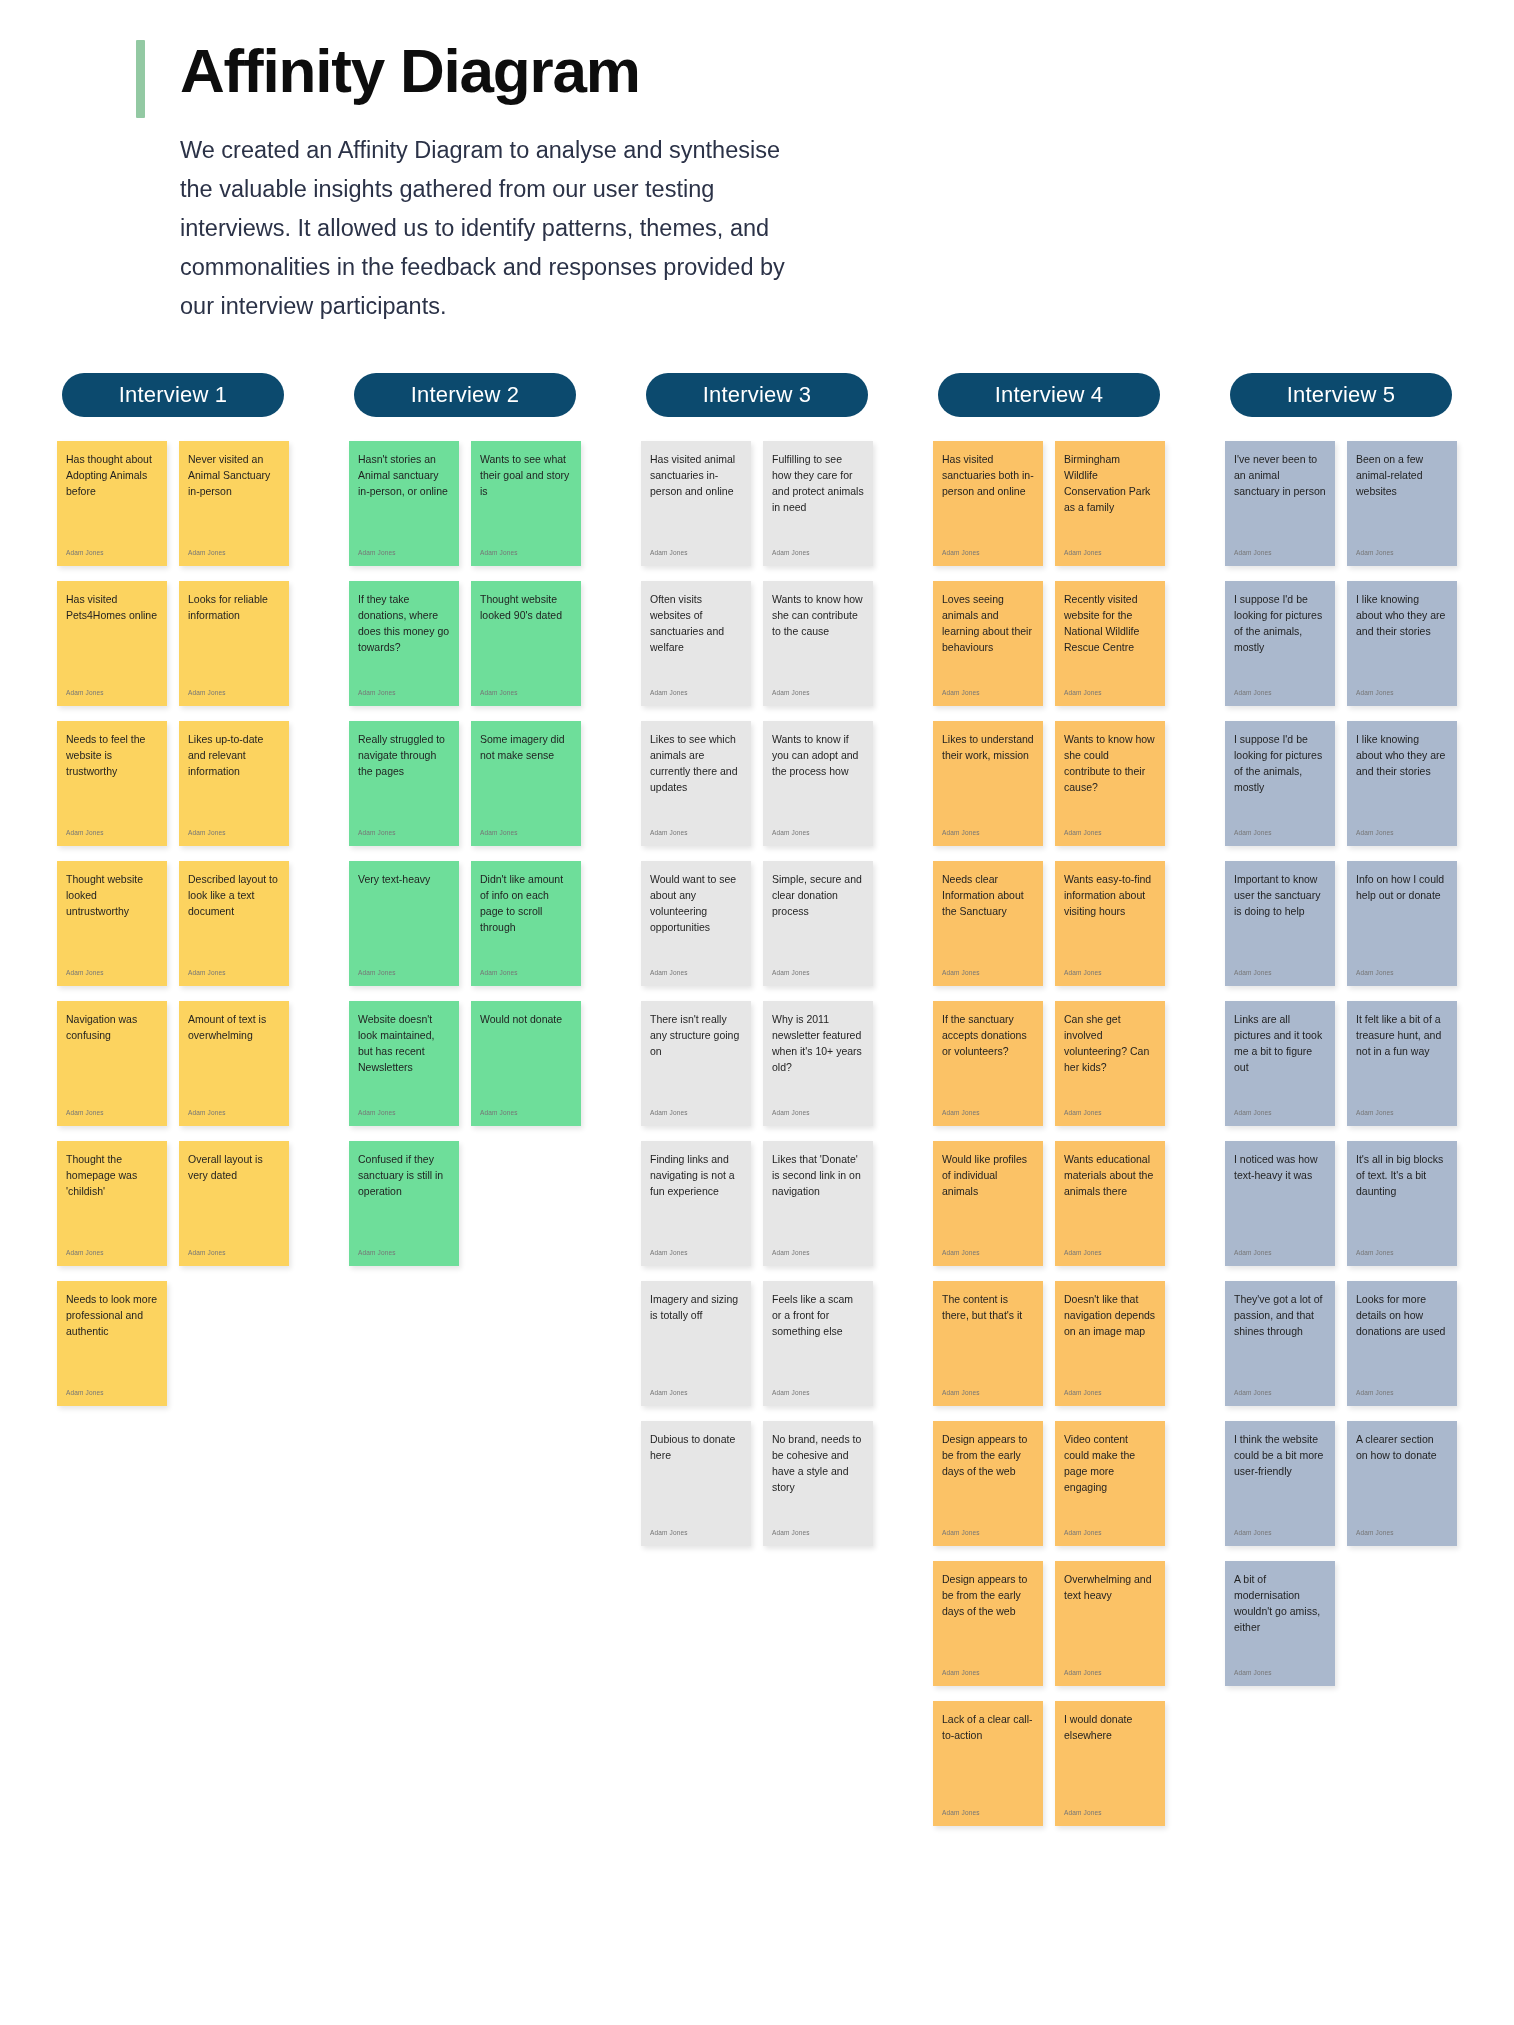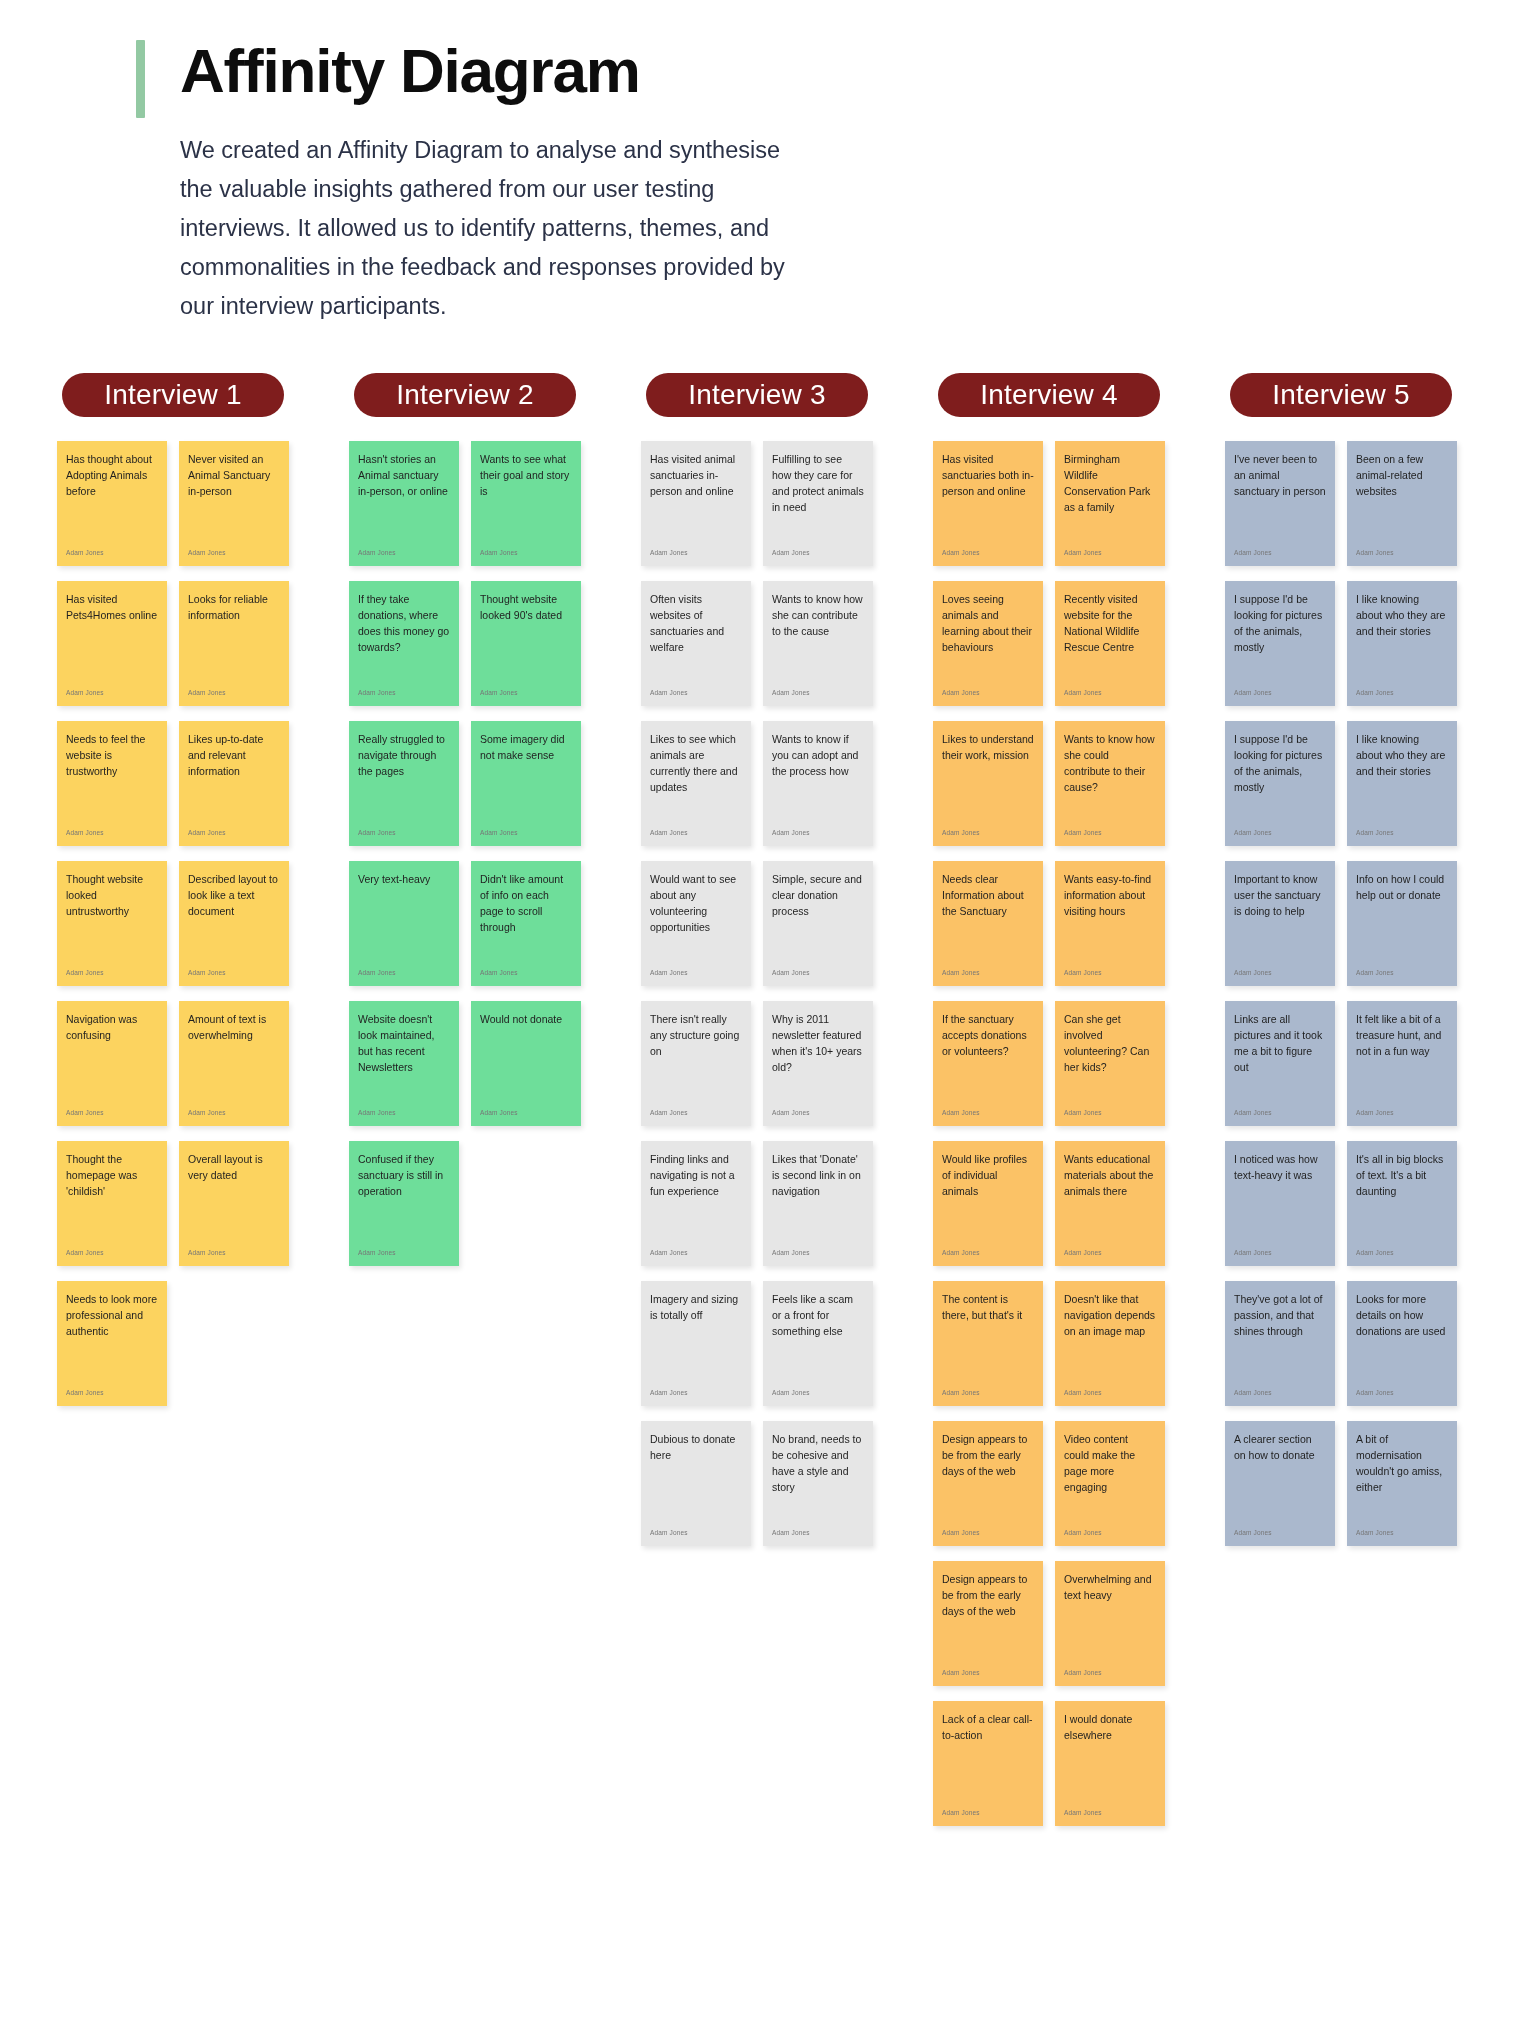--- a/index.html
+++ b/index.html
@@ -77,23 +77,23 @@
   .column + .column { margin-left: 2px; }
 
   .col-header {
     display: inline-flex;
     align-items: center;
     justify-content: center;
     min-width: 222px;
     height: 44px;
     padding: 0 30px;
     border-radius: 23px;
-    background: #7f1d1d;
+    background: #0c4a6e;
     color: #ffffff;
-    font-size: 28px;
+    font-size: 22px;
     font-weight: 400;
     letter-spacing: 0.2px;
     margin-bottom: 24px;
     box-sizing: border-box;
   }
 
   .cards {
     display: grid;
     grid-template-columns: 110px 110px;
     gap: 15px 12px;
@@ -461,20 +461,24 @@
           </div>
           <div class="card c-blue">
             <div class="card-text">They've got a lot of passion, and that shines through</div>
             <div class="card-author">Adam Jones</div>
           </div>
           <div class="card c-blue">
             <div class="card-text">Looks for more details on how donations are used</div>
             <div class="card-author">Adam Jones</div>
           </div>
           <div class="card c-blue">
+            <div class="card-text">I think the website could be a bit more user-friendly</div>
+            <div class="card-author">Adam Jones</div>
+          </div>
+          <div class="card c-blue">
             <div class="card-text">A clearer section on how to donate</div>
             <div class="card-author">Adam Jones</div>
           </div>
           <div class="card c-blue">
             <div class="card-text">A bit of modernisation wouldn't go amiss, either</div>
             <div class="card-author">Adam Jones</div>
           </div>
         </div>
       </div>
     </div>

